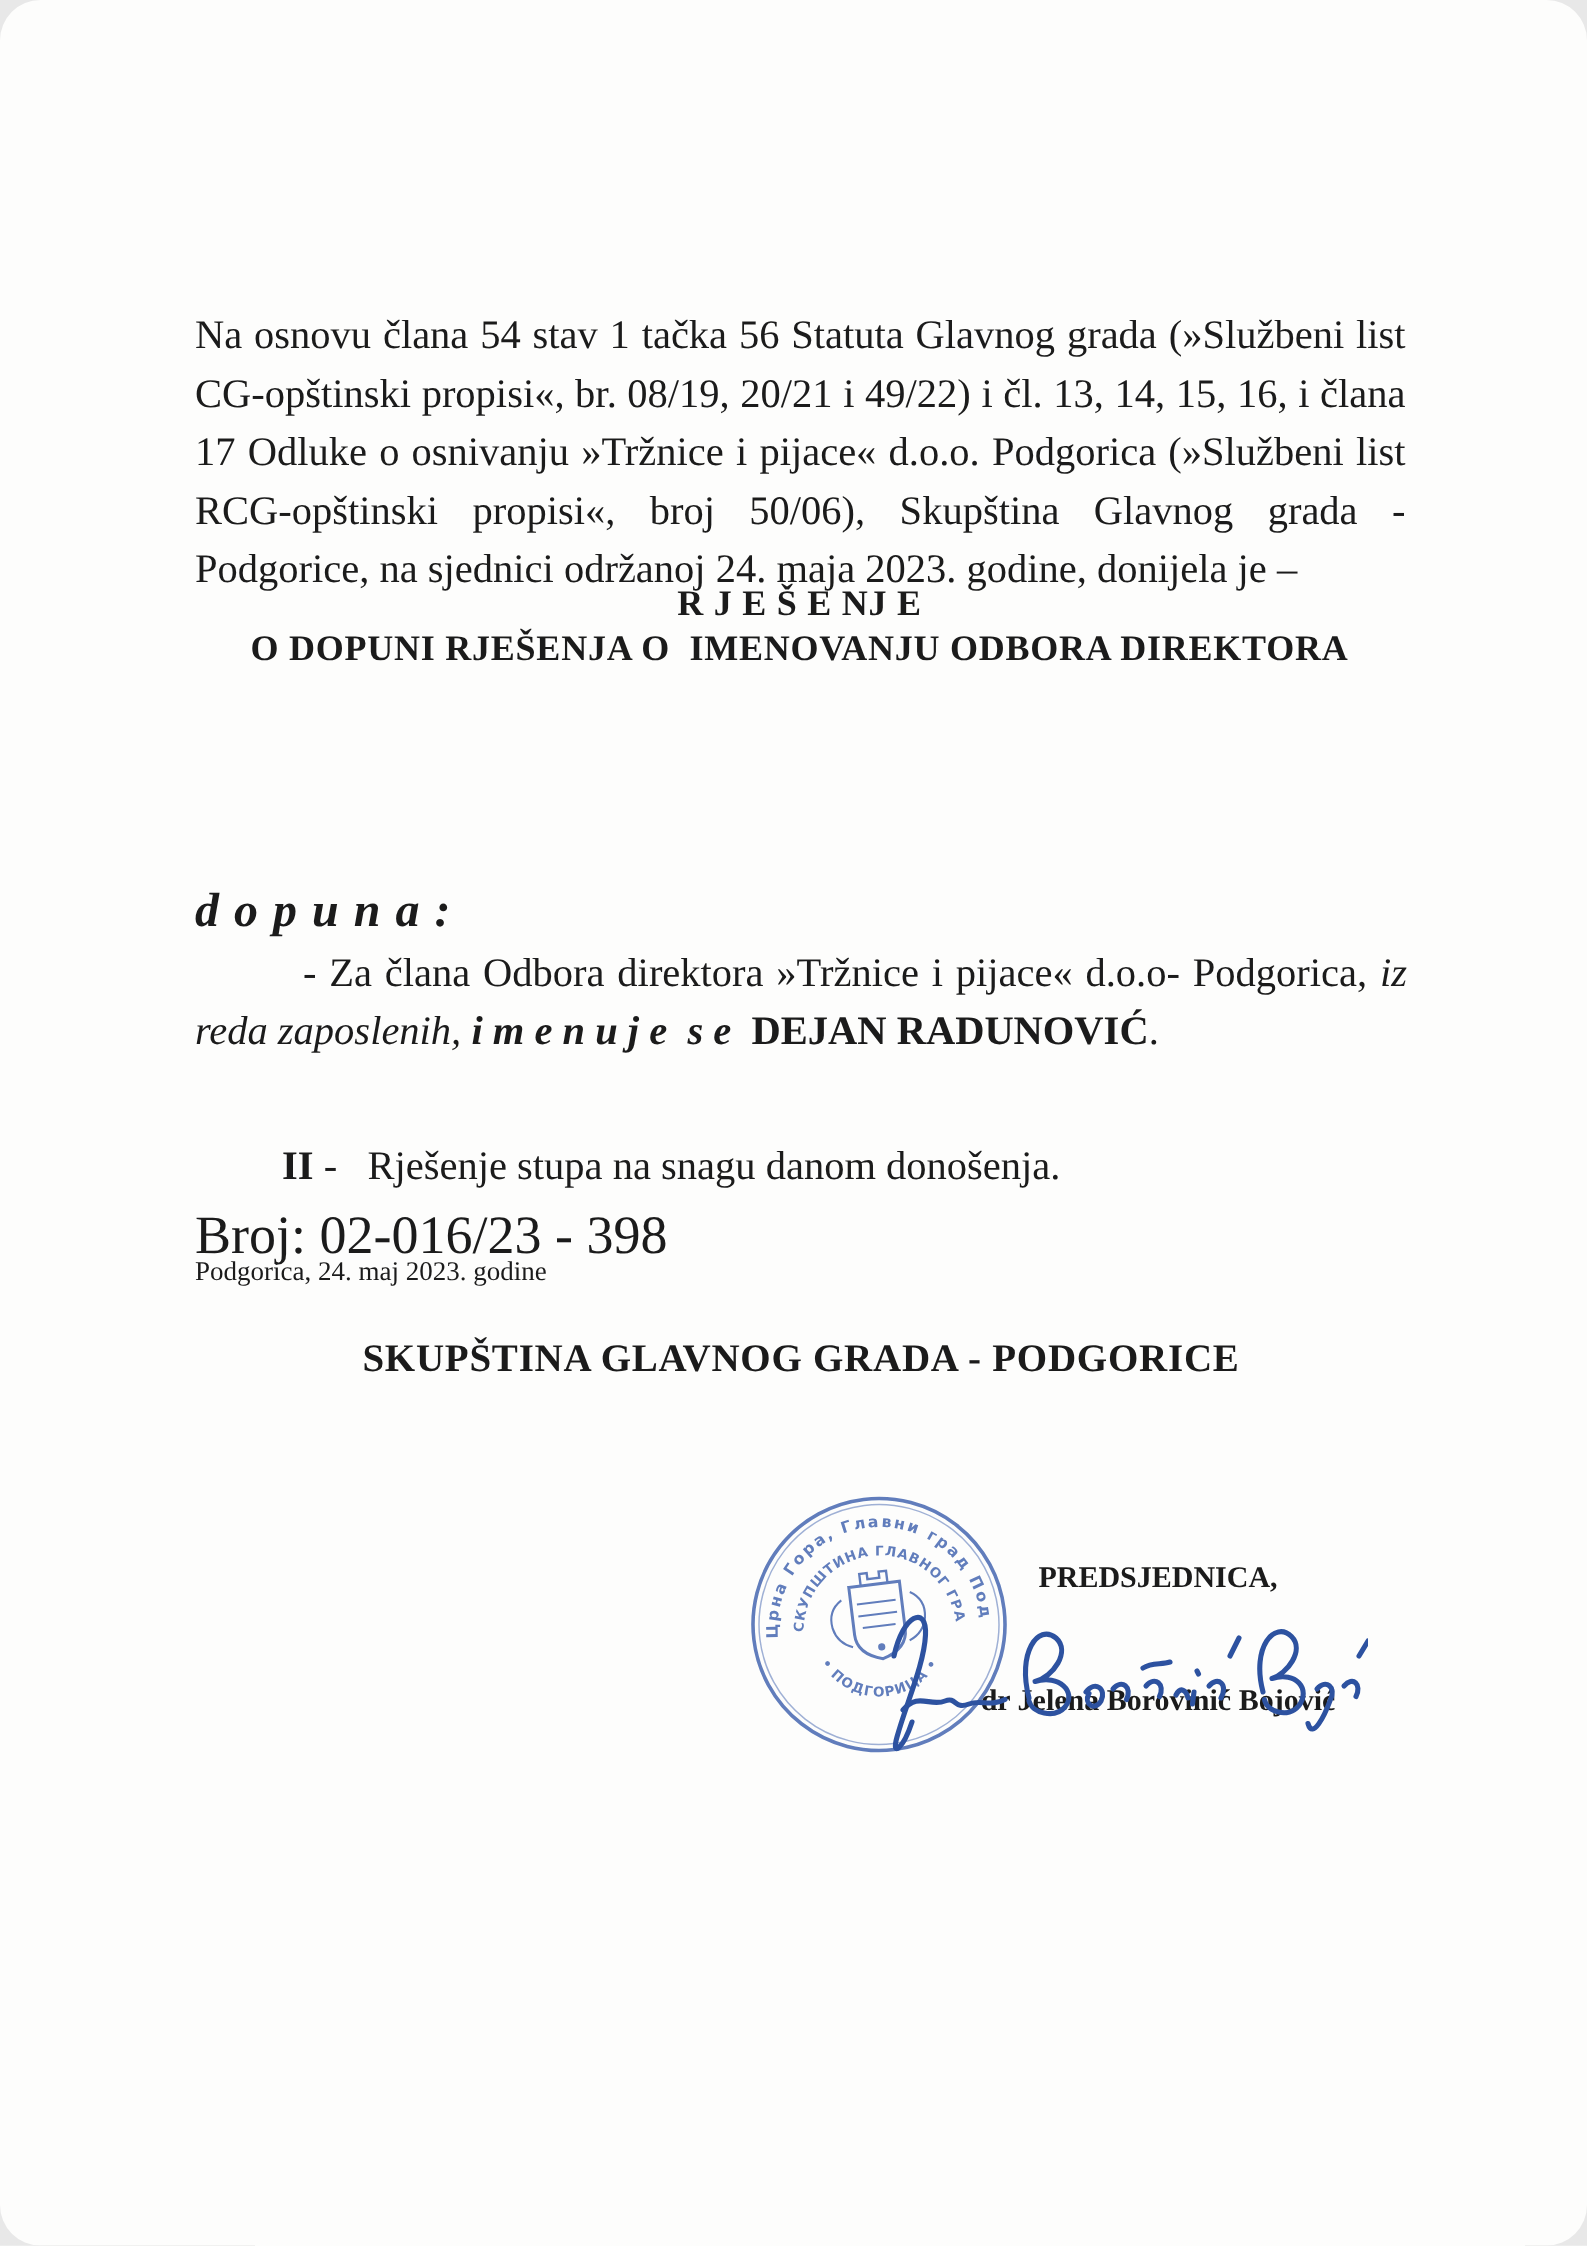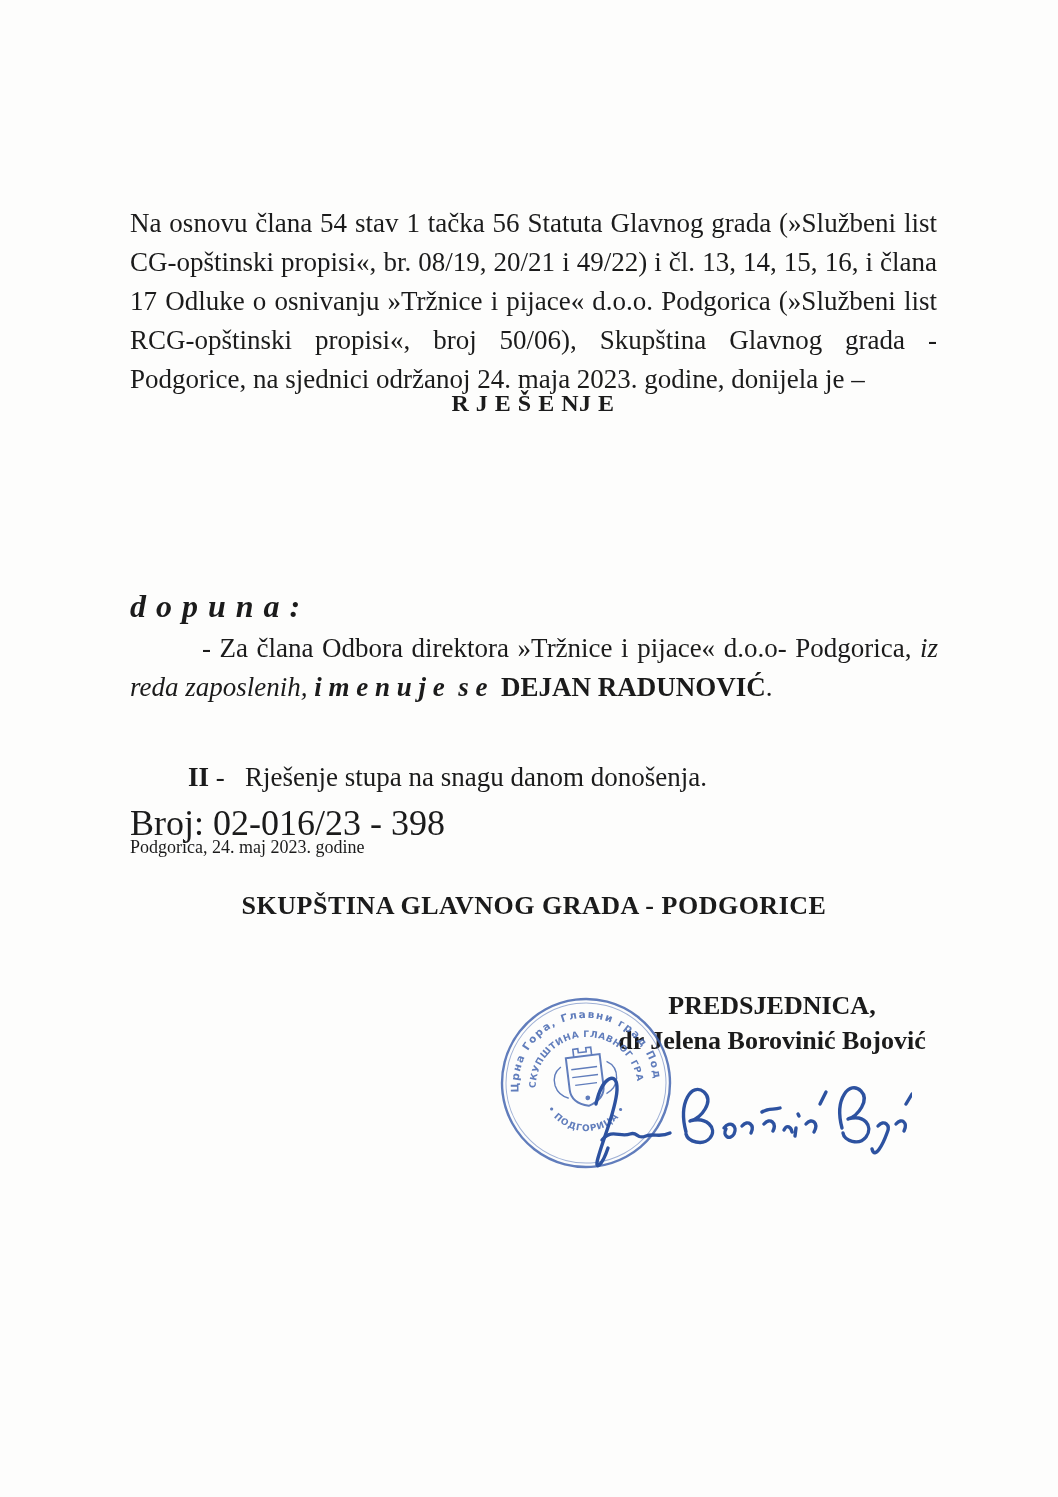--- a/index.html
+++ b/index.html
@@ -4,20 +4,21 @@
 <style>
   html,body { margin:0; padding:0; background:#e8e8e8; }
   .page {
     position:relative;
     width:1058px; height:1497px;
     margin:0 auto;
     background:#fdfdfc;
     font-family:"Liberation Serif", serif;
     color:#1b1b1b;
     overflow:hidden;
+    border-radius:27px;
   }
   .abs { position:absolute; }
   .body-text { font-size:27px; line-height:39px; }
   .justified { text-align:justify; text-align-last:left; }
   .prewrap { white-space:pre-wrap; }
   .bold { font-weight:bold; }
   .italic { font-style:italic; }
   .bolditalic { font-weight:bold; font-style:italic; }
   .centered { text-align:center;font-family:Liberation Serif, serif; }
 
@@ -32,36 +33,37 @@
   #amendment { left:130px; top:602px; width:808px; text-indent:72px; }
 
   #section-2 { left:130px; top:731px; width:808px; text-indent:58px; }
 
   #broj-line { left:130px; top:802px; font-size:36px; }
   #date-line { left:130px; top:837px; font-size:18px; }
 
   #assembly-line { left:130px; top:891px; width:808px; font-size:26px; letter-spacing:0.5px; }
 
   #sig-block { left:560px; top:988px; width:424px; line-height:35px; }
-  #sig-block .s-line { font-weight:bold; font-size:26px; }
+  #sig-block .s-line { font-weight:bold; font-size:20px;margin-top:47px; }
 
   #stamp { left:497px; top:994px; width:178px; height:178px; transform:rotate(-7deg); opacity:0.82; }
   #signature { left:572px; top:1042px; width:340px; height:130px; }
 </style>
 </head>
 <body>
 
 <div class="page">
 
   <p id="intro" class="abs body-text justified">
     <span>Na osnovu člana 54 stav 1 tačka 56 Statuta Glavnog grada (»Službeni list CG-opštinski propisi«, br. 08/19, 20/21 i 49/22) i čl. 13, 14, 15, 16, i člana 17 Odluke o osnivanju »Tržnice i pijace« d.o.o. Podgorica (»Službeni list RCG-opštinski propisi«, broj 50/06), Skupština Glavnog grada - Podgorice, na sjednici održanoj 24. maja 2023. godine, donijela je –</span>
   </p>
 
   <div id="title-block" class="abs centered">
     <div class="t-line prewrap">R J E Š E NJ E</div>
+    <div class="t-line prewrap">O DOPUNI RJEŠENJA O  IMENOVANJU ODBORA DIREKTORA</div>
   </div>
 
   <div id="dopuna-line" class="abs bolditalic prewrap">d o p u n a :</div>
 
   <p id="amendment" class="abs body-text justified">
     <span>- Za člana Odbora direktora »Tržnice i pijace« d.o.o- Podgorica, </span><span class="italic">iz reda zaposlenih,</span><span class="bolditalic prewrap"> i m e n u j e  s e  </span><span class="bold">DEJAN RADUNOVIĆ</span><span>.</span>
   </p>
 
   <p id="section-2" class="abs body-text">
     <span class="bold">II</span><span class="prewrap"> -   Rješenje stupa na snagu danom donošenja.</span>

